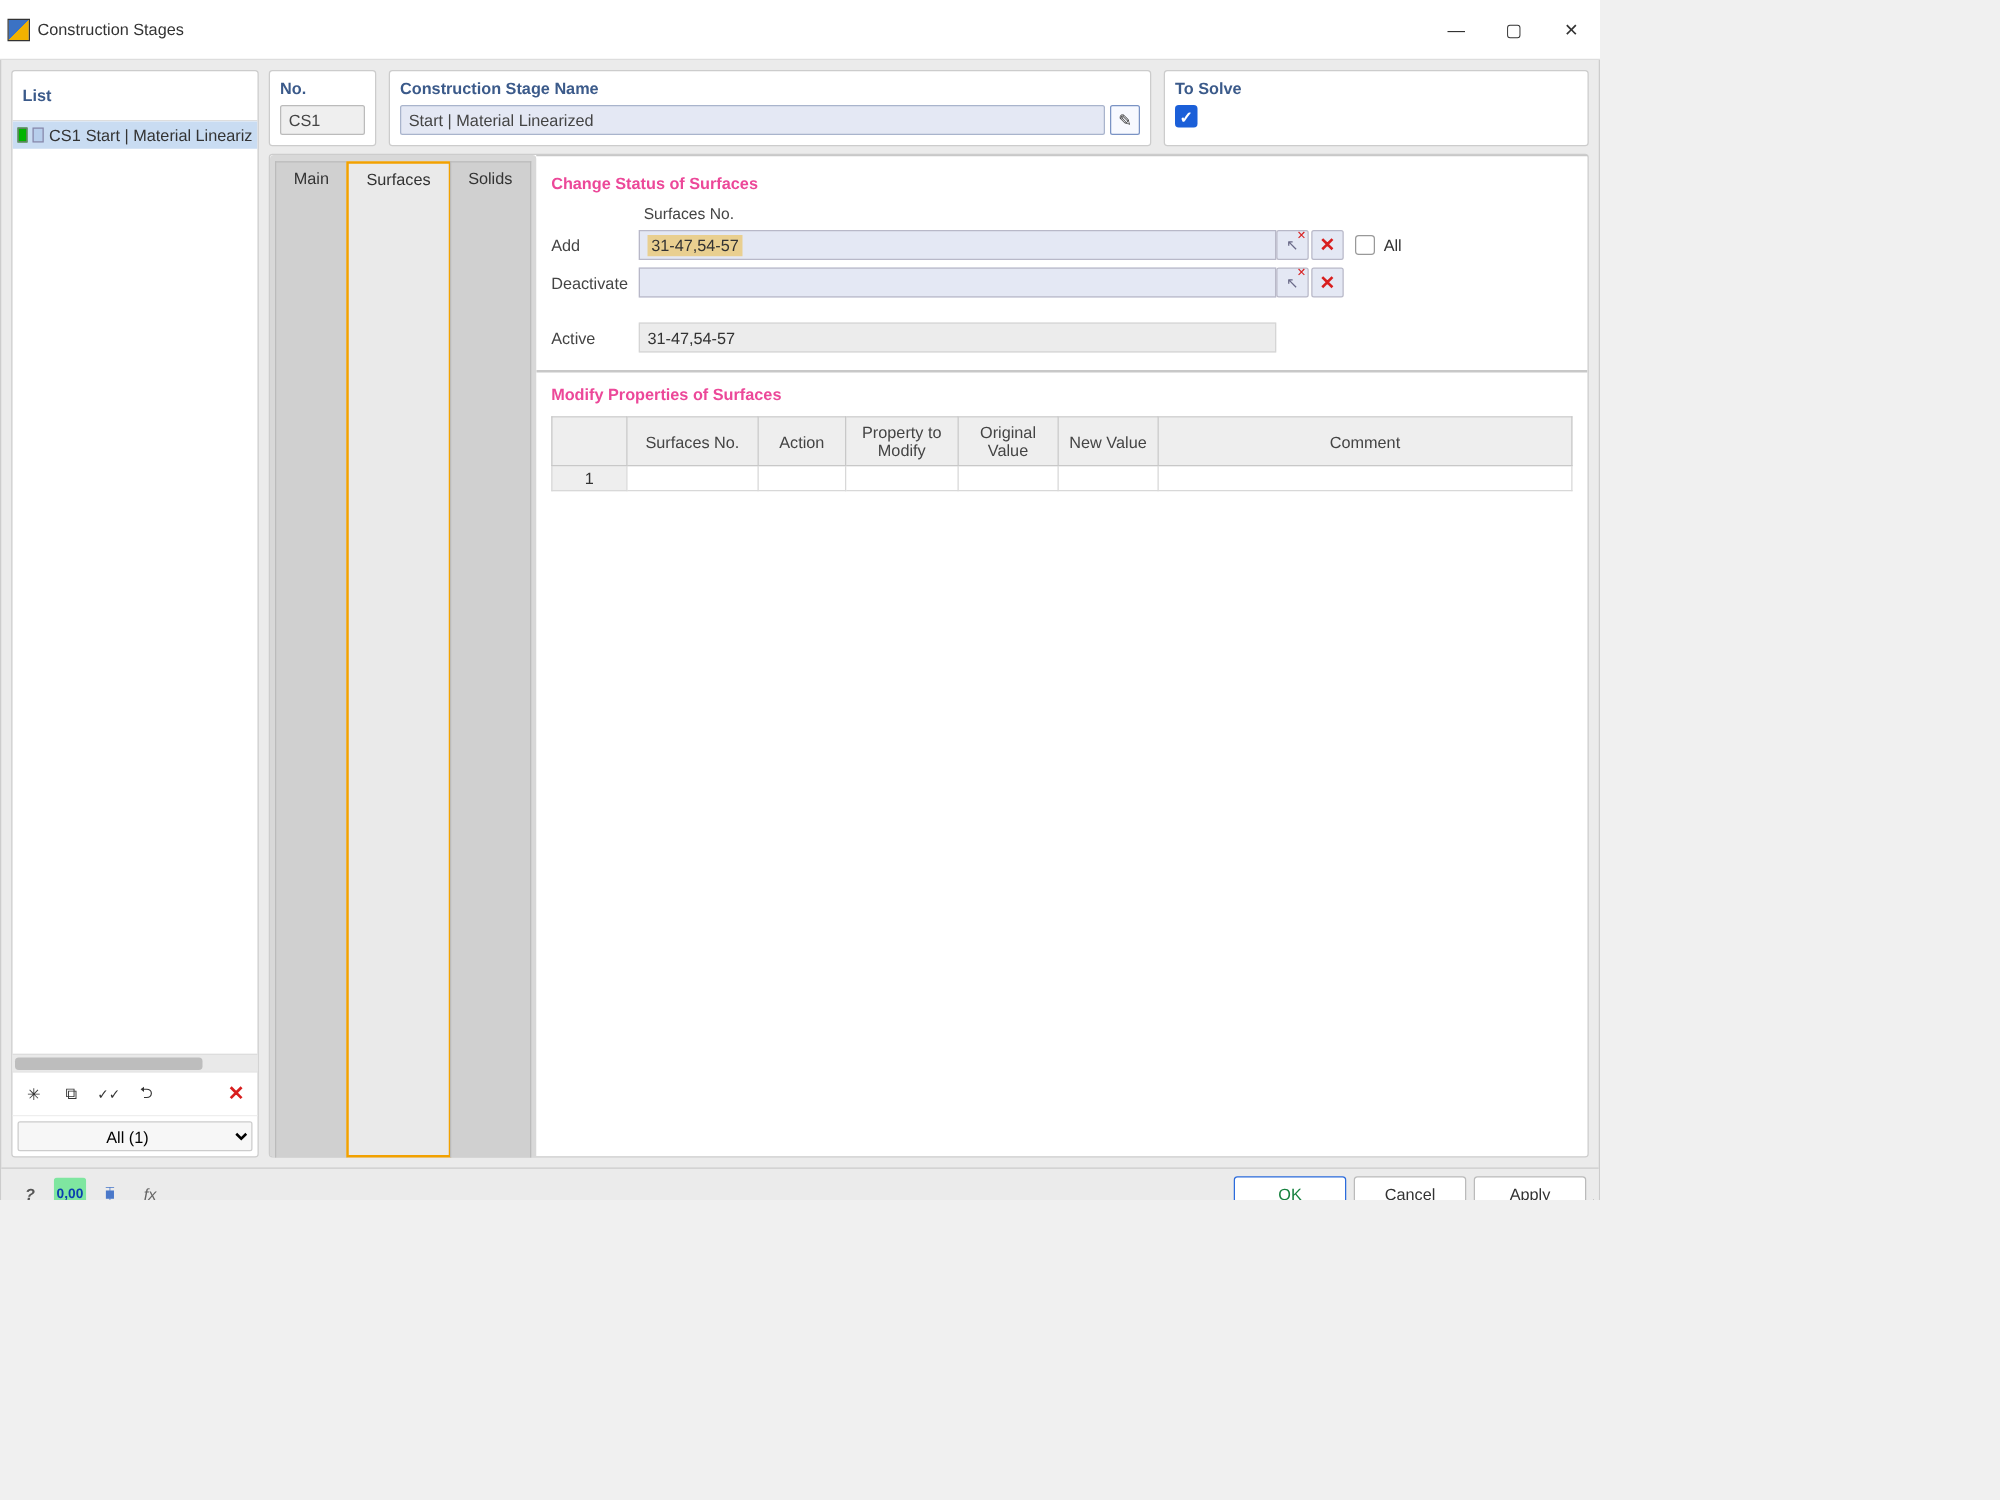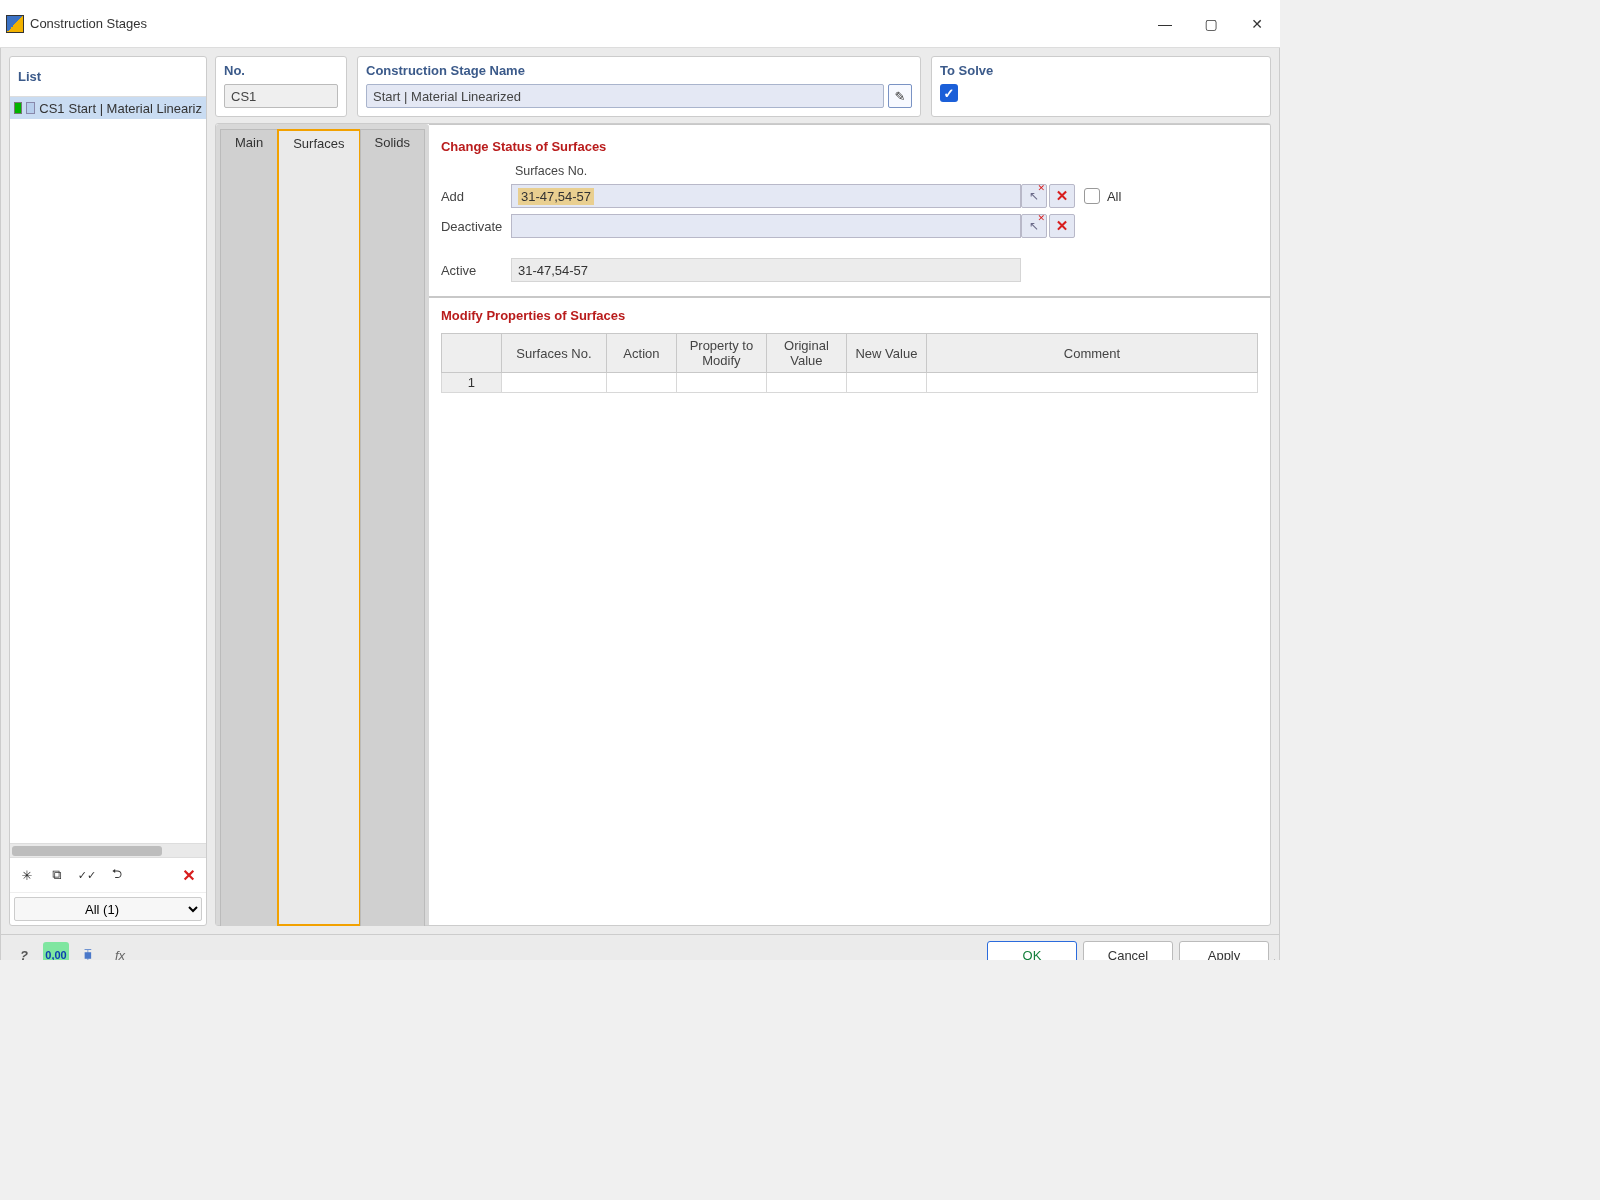--- a/index.html
+++ b/index.html
@@ -119,21 +119,21 @@
     min-width:0;
   }
   .headers {
     display:flex; gap:10px;
   }
   .hbox {
     background:#fff; border:1px solid #ccc; border-radius:3px;
     padding:6px 8px 8px 8px;
   }
   .hbox .lbl { color:#3b5a8a; font-weight:bold; margin-bottom:6px; }
-  .hbox.no { width:132px; }
+  .hbox.no { width:86px; }
   .hbox.name { flex:1; }
   .hbox.solve { width:340px; }
   .fld {
     display:flex; align-items:center; gap:4px;
   }
   .txt {
     height:24px; border:1px solid #bbb; border-radius:2px;
     background:#efefef; padding:0 6px; display:flex; align-items:center;
     flex:1; color:#444;
   }
@@ -171,21 +171,21 @@
   .tab + .tab { margin-left:-1px; }
   .tab.active {
     border:2px solid #f2a100;
     background:#eaeaea;
     font-weight:500;
   }
   .tabcontent {
     flex:1; padding:10px 12px; overflow:auto;
     border-top:1px solid #c8c8c8;
   }
-  .section-title { color:#b91c1c; font-weight:bold; margin:4px 0 10px 0; }
+  .section-title { color:#ec4899; font-weight:bold; margin:4px 0 10px 0; }
   .status-grid {
     display:grid;
     grid-template-columns: 70px 510px 28px 28px 30px auto;
     row-gap:6px;
     align-items:center;
   }
   .status-grid .rowlbl { color:#444; }
   .status-grid .colhead { font-size:12.5px; color:#444; padding-left:4px; }
   .cellinput {
     height:24px; border:1px solid #b8b8c8;

